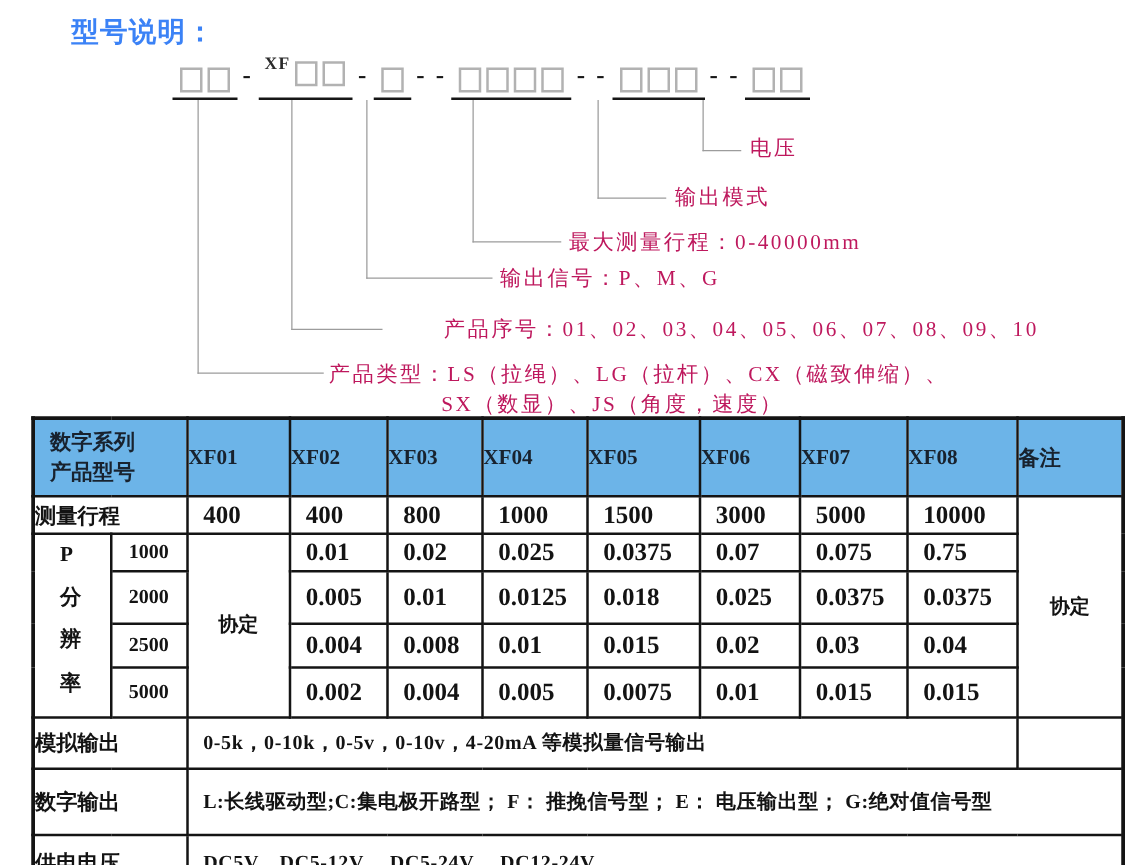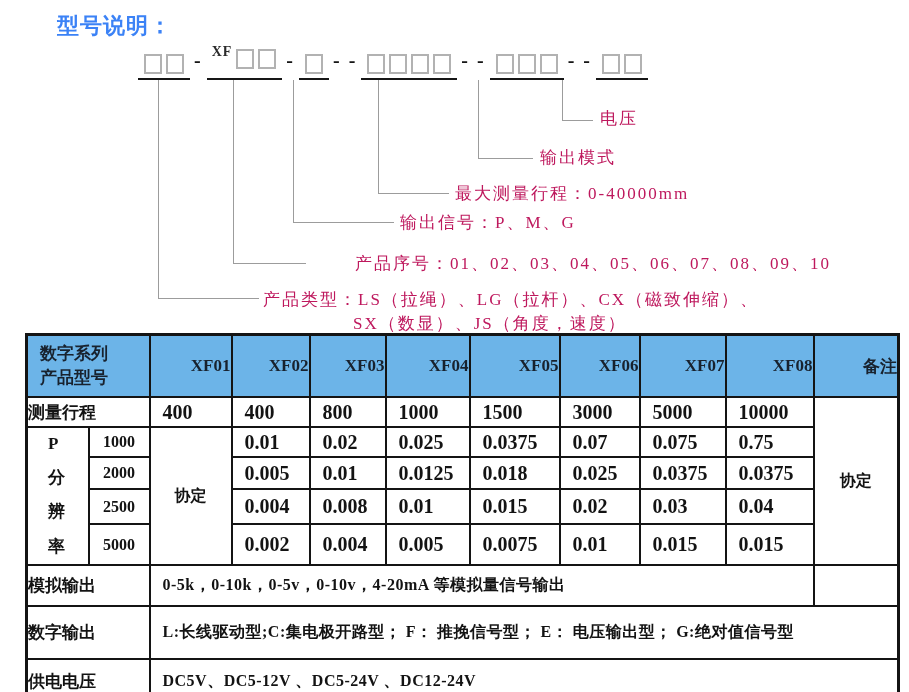--- a/index.html
+++ b/index.html
@@ -25,21 +25,21 @@
   .elbow{position:absolute;border-left:1px solid #9c9c9c;border-bottom:1px solid #9c9c9c;}
   .callout-label{position:absolute;font-size:17px;color:#be185d;letter-spacing:2px;
                  white-space:nowrap;font-weight:500;}
   .callout-label .ln2{display:block;padding-left:90px;margin-top:1px;}
 
   
   .spec-table{position:absolute;left:25px;top:333px;border-collapse:collapse;
               table-layout:fixed;width:872px;border:3px solid #141414;}
   .spec-table td,.spec-table th{border:2px solid #141414;font-family:"Liberation Serif",serif;
               font-weight:bold;color:#131313;font-size:16px;padding:0;overflow:hidden;}
-  .spec-table th{background:#6cb4e8;color:#18222e;font-size:17px;text-align:right;
+  .spec-table th{background:#6cb4e8;color:#18222e;font-size:17px;text-align:left;
                  vertical-align:middle;}
   th.head-label{text-align:left;padding:6px 0 6px 12px;vertical-align:top;line-height:24px;}
   td.row-label{text-align:left;font-size:17px;}
   td.val{text-align:left;padding-left:12px;font-size:20px;}
   td.center{text-align:center;padding-left:0;}
   td.p-label{vertical-align:top;}
   .p-stack{display:flex;flex-direction:column;justify-content:space-between;
            height:124px;padding:6px 0 6px 20px;font-size:17px;}
   td.long-val{text-align:left;padding-left:12px;font-size:16px;letter-spacing:0.5px;}
 </style>
@@ -156,21 +156,21 @@
       <td class="center">1000</td>
       <td class="center" rowspan="4">协定</td>
       <td class="val">0.01</td>
       <td class="val">0.02</td>
       <td class="val">0.025</td>
       <td class="val">0.0375</td>
       <td class="val">0.07</td>
       <td class="val">0.075</td>
       <td class="val">0.75</td>
     </tr>
-    <tr style="height:31px">
+    <tr style="height:42px">
       <td class="center">2000</td>
       <td class="val">0.005</td>
       <td class="val">0.01</td>
       <td class="val">0.0125</td>
       <td class="val">0.018</td>
       <td class="val">0.025</td>
       <td class="val">0.0375</td>
       <td class="val">0.0375</td>
     </tr>
     <tr style="height:35px">

